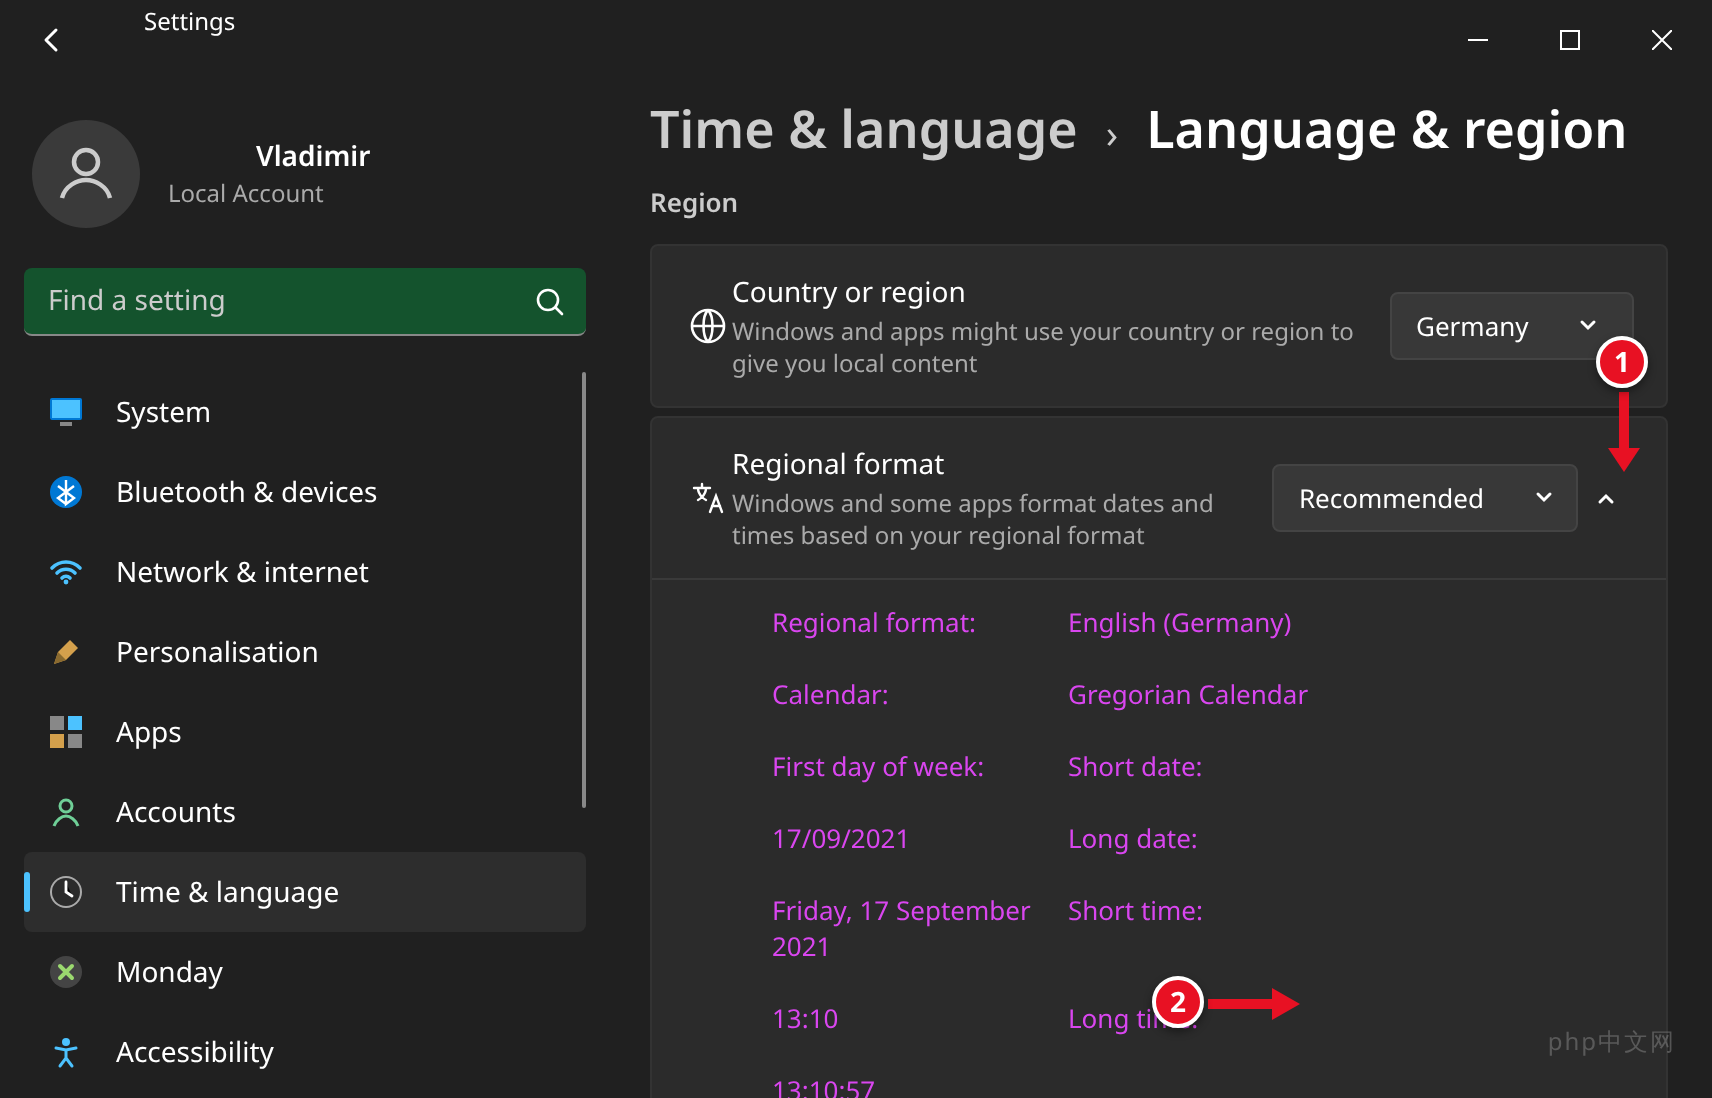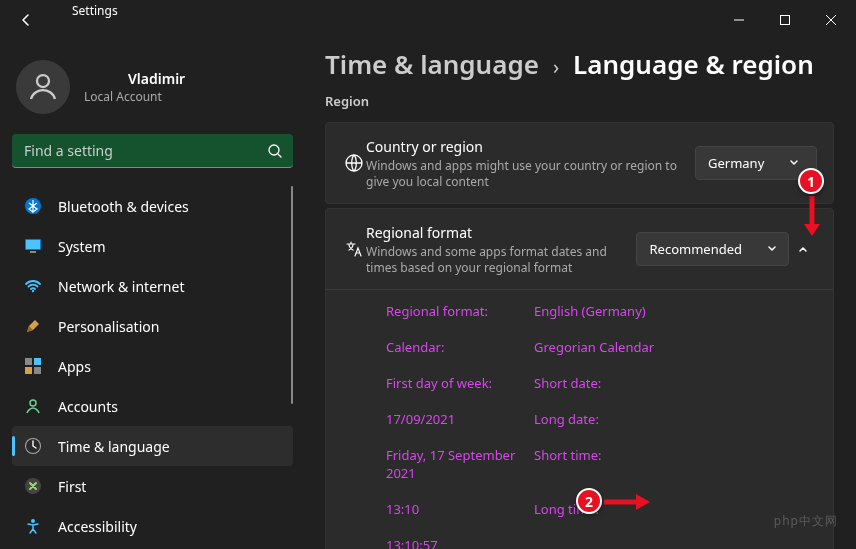--- a/index.html
+++ b/index.html
@@ -97,35 +97,35 @@
       <input type="text" placeholder="Find a setting" style="">
       <span class="search-icon"><svg width="16" height="16" viewBox="0 0 16 16" fill="none">
             <circle cx="7" cy="7" r="5" stroke="#fff" stroke-width="1.3"></circle>
             <path d="M11 11l3 3" stroke="#fff" stroke-width="1.3" stroke-linecap="round"></path>
           </svg></span>
     </div>
     <div class="nav-scroll">
       <div class="nav-item">
         <span class="nav-icon">
             <svg width="18" height="18" viewBox="0 0 18 18">
-              <circle cx="9" cy="9" r="8" fill="#0078d4"></circle>
-              <path d="M9 3v12l4-3-8-6m8 0l-8 6 4 3" stroke="#fff" stroke-width="1.2" fill="none"></path>
-            </svg>
-          </span>
-        <span>Bluetooth &amp; devices</span>
-      </div>
-      <div class="nav-item">
-        <span class="nav-icon">
-            <svg width="18" height="18" viewBox="0 0 18 18">
               <rect x="1" y="2" width="16" height="11" rx="1" fill="#0078d4"></rect>
               <rect x="2" y="3" width="14" height="9" fill="#4cc2ff"></rect>
               <rect x="6" y="14" width="6" height="2" fill="#888"></rect>
             </svg>
           </span>
         <span>System</span>
+      </div>
+      <div class="nav-item">
+        <span class="nav-icon">
+            <svg width="18" height="18" viewBox="0 0 18 18">
+              <circle cx="9" cy="9" r="8" fill="#0078d4"></circle>
+              <path d="M9 3v12l4-3-8-6m8 0l-8 6 4 3" stroke="#fff" stroke-width="1.2" fill="none"></path>
+            </svg>
+          </span>
+        <span>Bluetooth &amp; devices</span>
       </div>
       <div class="nav-item">
         <span class="nav-icon">
             <svg width="18" height="18" viewBox="0 0 18 18" fill="none">
               <path d="M2 7c4-4 10-4 14 0M4.5 9.5c2.5-2.5 6.5-2.5 9 0M7 12c1.2-1.2 2.8-1.2 4 0" stroke="#4cc2ff" stroke-width="1.8" stroke-linecap="round"></path>
               <circle cx="9" cy="14" r="1.2" fill="#4cc2ff"></circle>
             </svg>
           </span>
         <span>Network &amp; internet</span>
       </div>
@@ -168,21 +168,21 @@
           </span>
         <span>Time &amp; language</span>
       </div>
       <div class="nav-item">
         <span class="nav-icon">
             <svg width="18" height="18" viewBox="0 0 18 18">
               <circle cx="9" cy="9" r="8" fill="#444"></circle>
               <path d="M6 6l6 6M12 6l-6 6" stroke="#9bd96f" stroke-width="2" stroke-linecap="round"></path>
             </svg>
           </span>
-        <span>First</span>
+        <span>Monday</span>
       </div>
       <div class="nav-item">
         <span class="nav-icon">
             <svg width="18" height="18" viewBox="0 0 18 18" fill="none">
               <circle cx="9" cy="4" r="2" fill="#4cc2ff"></circle>
               <path d="M4 7l5 1 5-1M9 8v4m-3 4l3-4 3 4" stroke="#4cc2ff" stroke-width="1.5" stroke-linecap="round"></path>
             </svg>
           </span>
         <span>Accessibility</span>
       </div>

